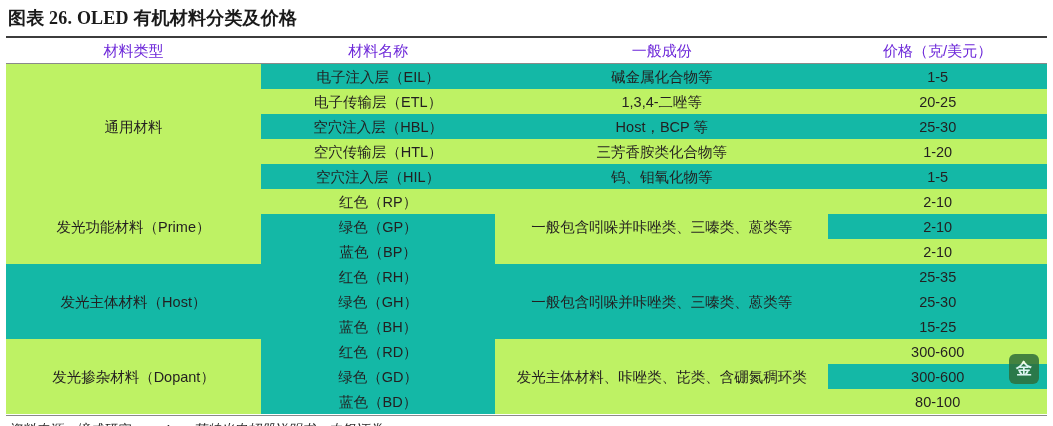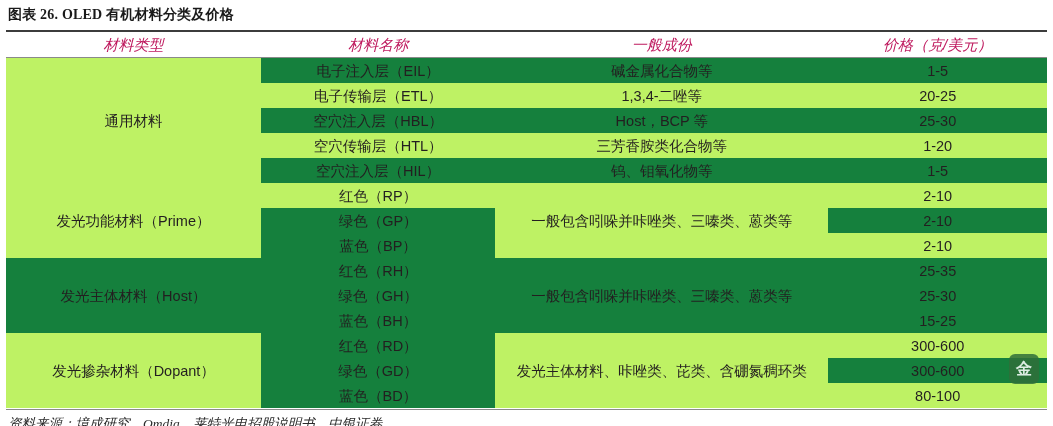--- a/index.html
+++ b/index.html
@@ -17,21 +17,21 @@
   }
   .page {
     position: relative;
     width: 1053px;
     height: 426px;
     box-sizing: border-box;
     padding: 0 6px;
   }
   .title {
     font-family: "Liberation Serif", serif;
-    font-size: 14px;
+    font-size: 18px;
     font-weight: bold;
     color: #1a1a1a;
     padding: 6px 0 6px 2px;
     letter-spacing: 0.2px;
   }
   .rule-top {
     border-top: 2px solid #3c3c3c;
     height: 0;
   }
   table.grid {
@@ -44,34 +44,33 @@
     padding: 1px 4px;
     vertical-align: middle;
     text-align: center;
     font-weight: normal;
     line-height: 1.55;
     height: 23px;
   }
   thead th {
     font-weight: bold;
     font-size: 15px;
-    color: #be185d;
+    color: #6d28d9;
     padding-top: 3px;
     padding-bottom: 3px;
-    font-style: italic;
   }
   .hdr-row th {
     border-bottom: 1px solid #8a8a8a;
   }
   td.cat {
     text-align: left;
     padding-left: 6px;
   }
   .band {
-    background: #15803d;
+    background: #14b8a6;
     margin-left: 28px;
   }
   .white {
     background: #bef264;
   }
   .rule-bottom {
     border-top: 1px solid #8a8a8a;
     height: 0;
     margin-top: 1px;
   }

